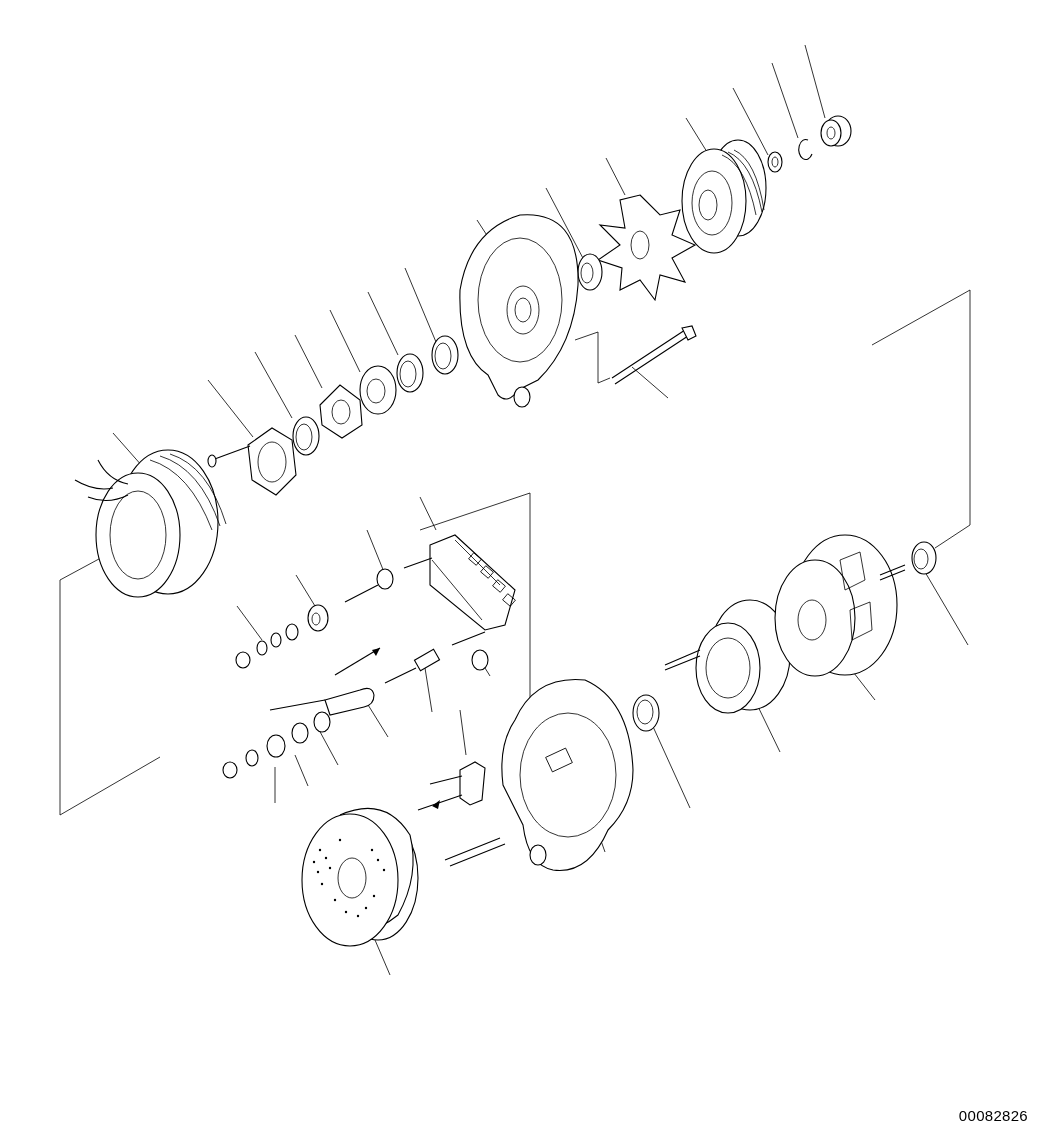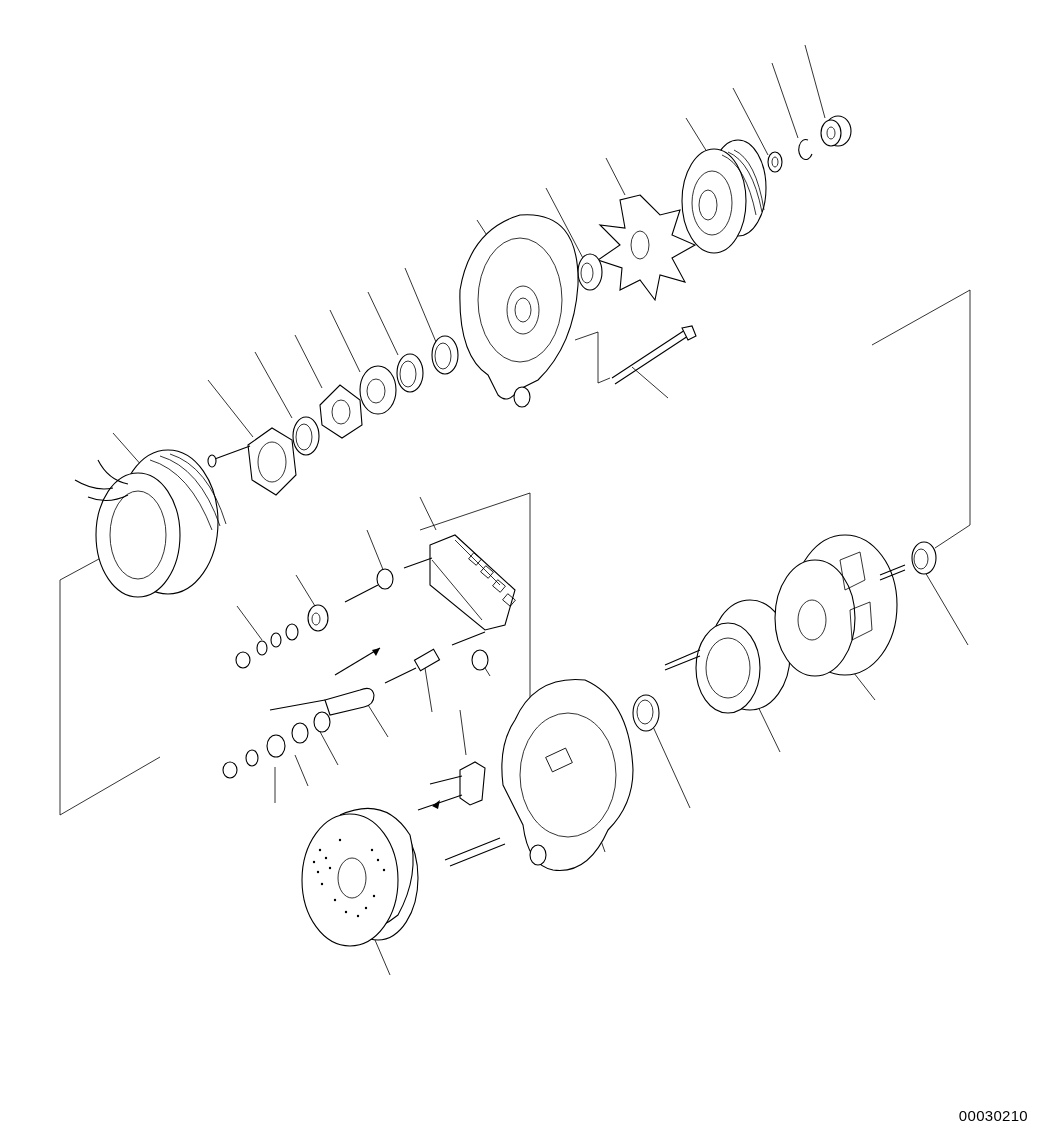--- a/index.html
+++ b/index.html
@@ -259,13 +259,13 @@
           <circle cx="358" cy="916" r="1.2"></circle>
           <circle cx="346" cy="912" r="1.2"></circle>
       <circle cx="335" cy="900" r="1.2"></circle>
           <circle cx="374" cy="896" r="1.2"></circle>
           <circle cx="340" cy="840" r="1.2"></circle>
     </g>
   </g>
 </svg>
 </div>
 
-<div class="ref-id">00030210</div>
+<div class="ref-id">00082826</div>
 
 </body></html>

